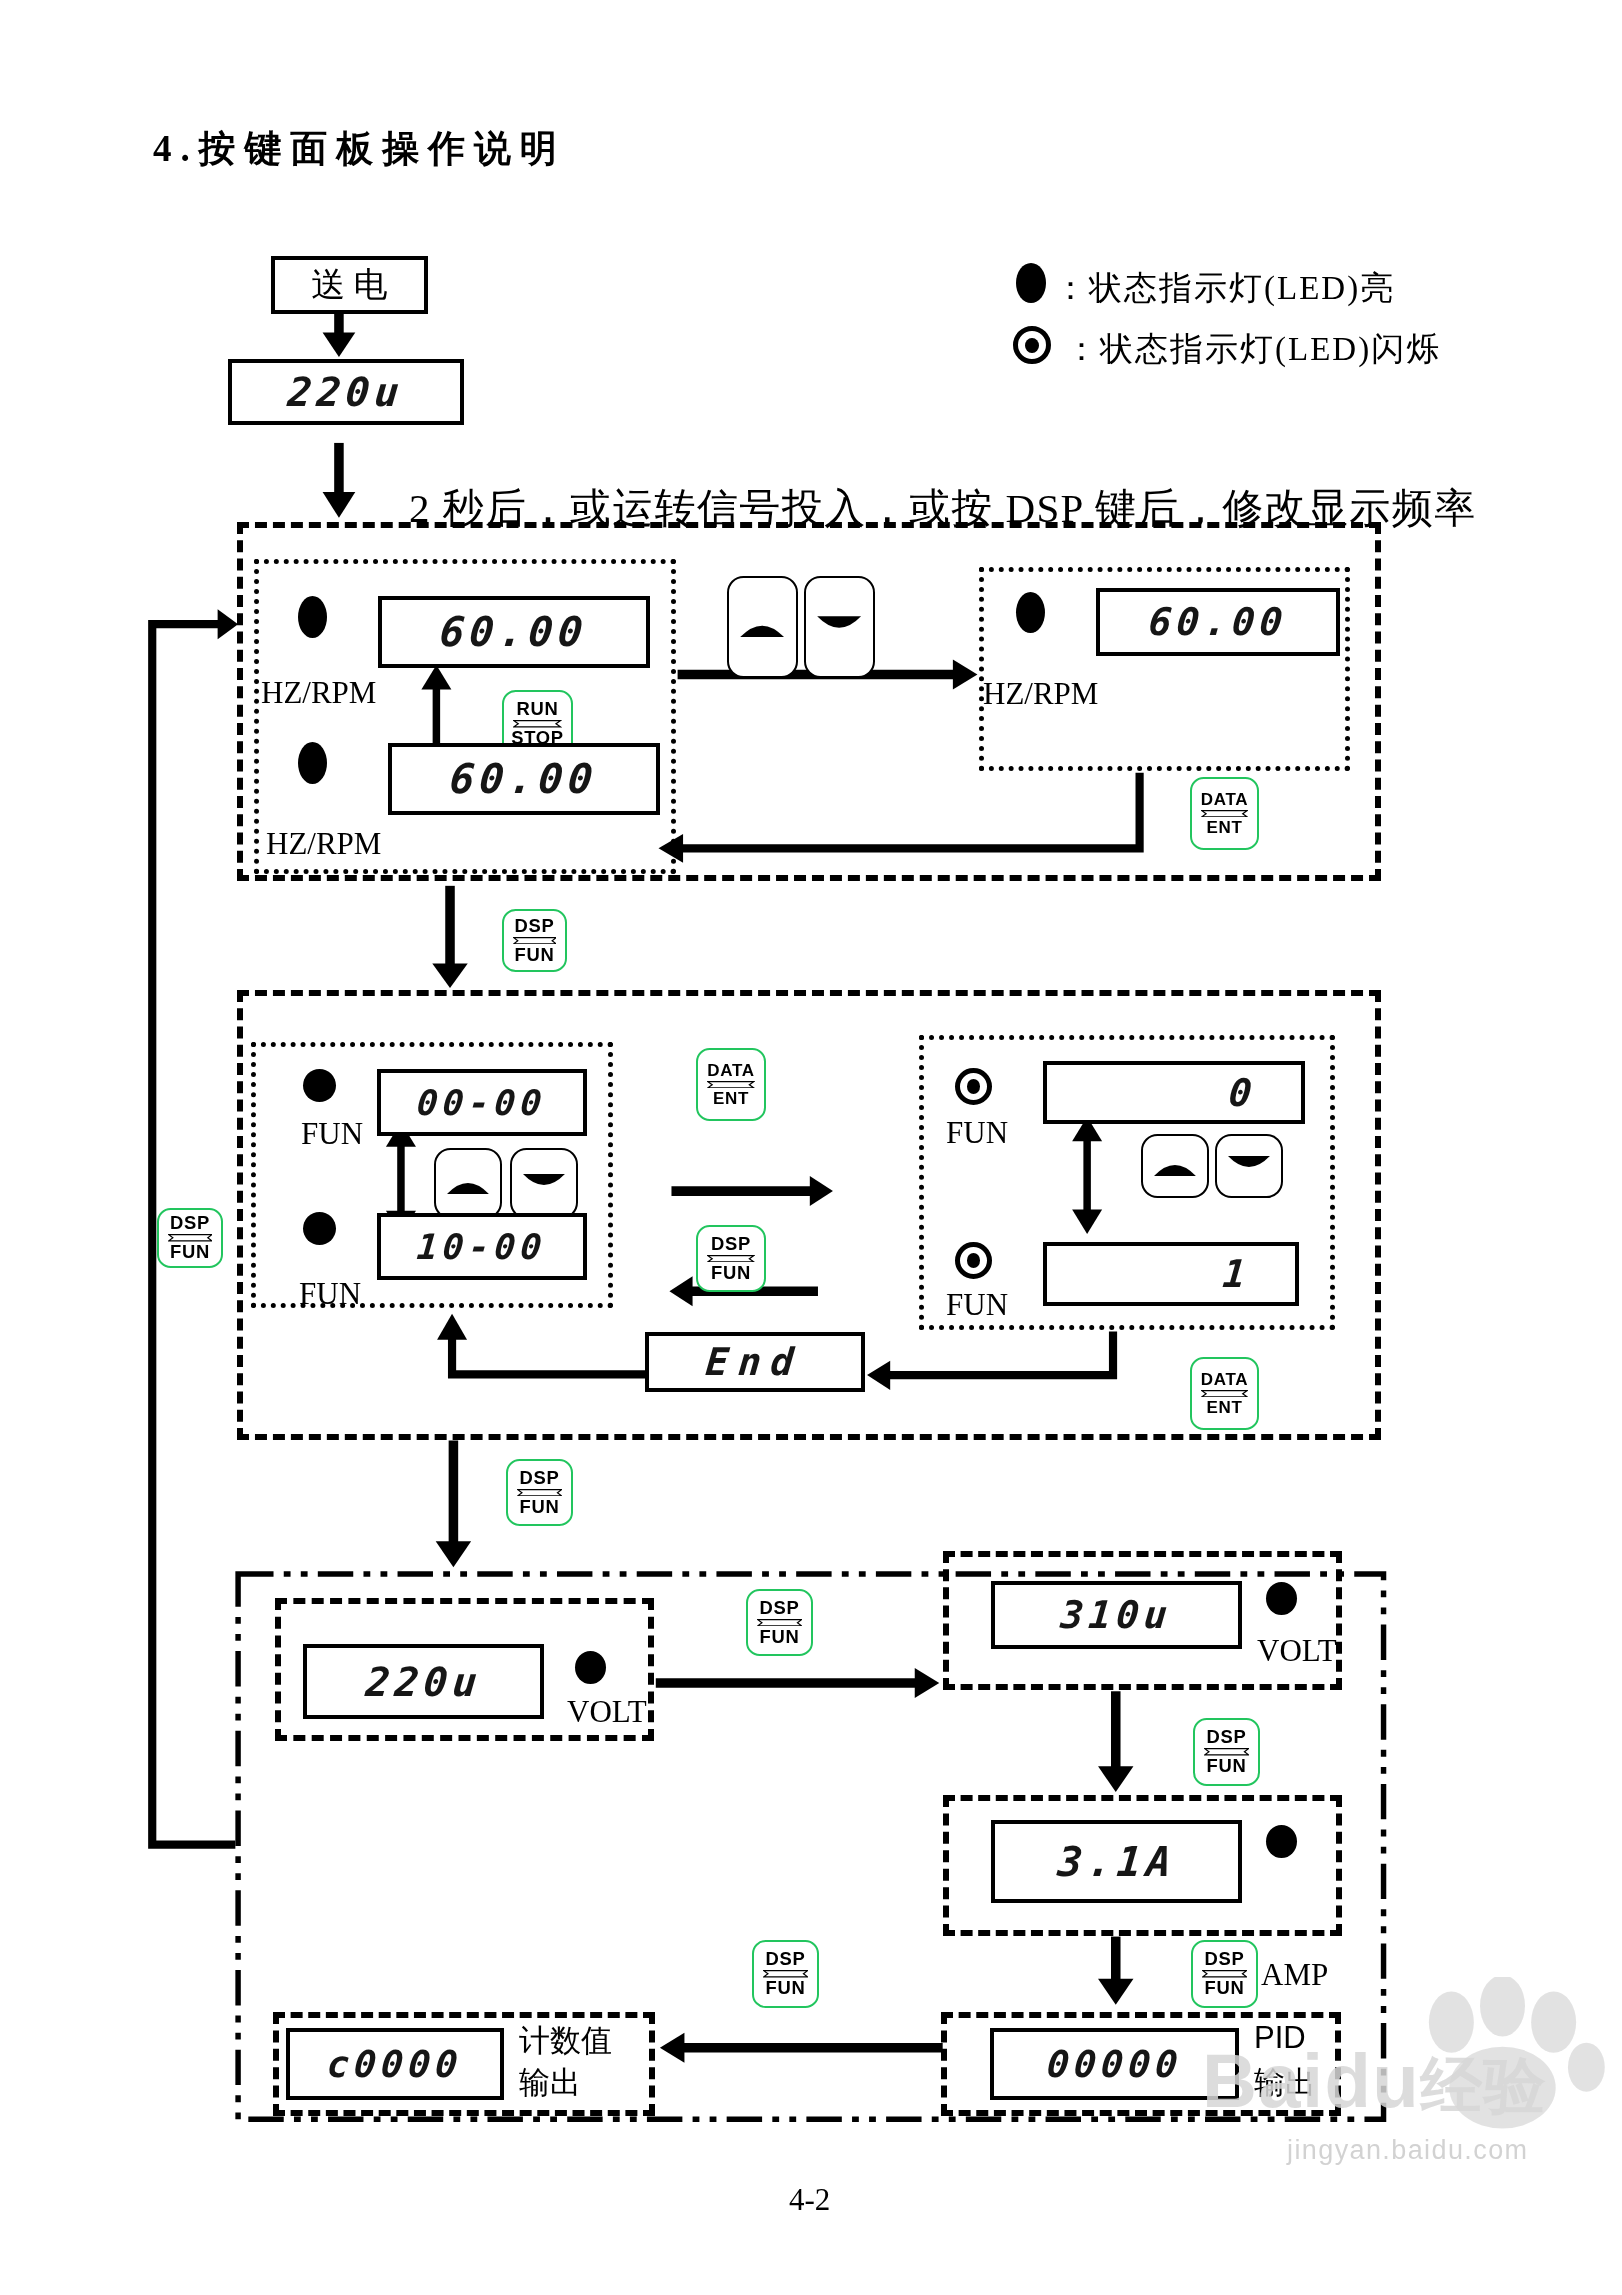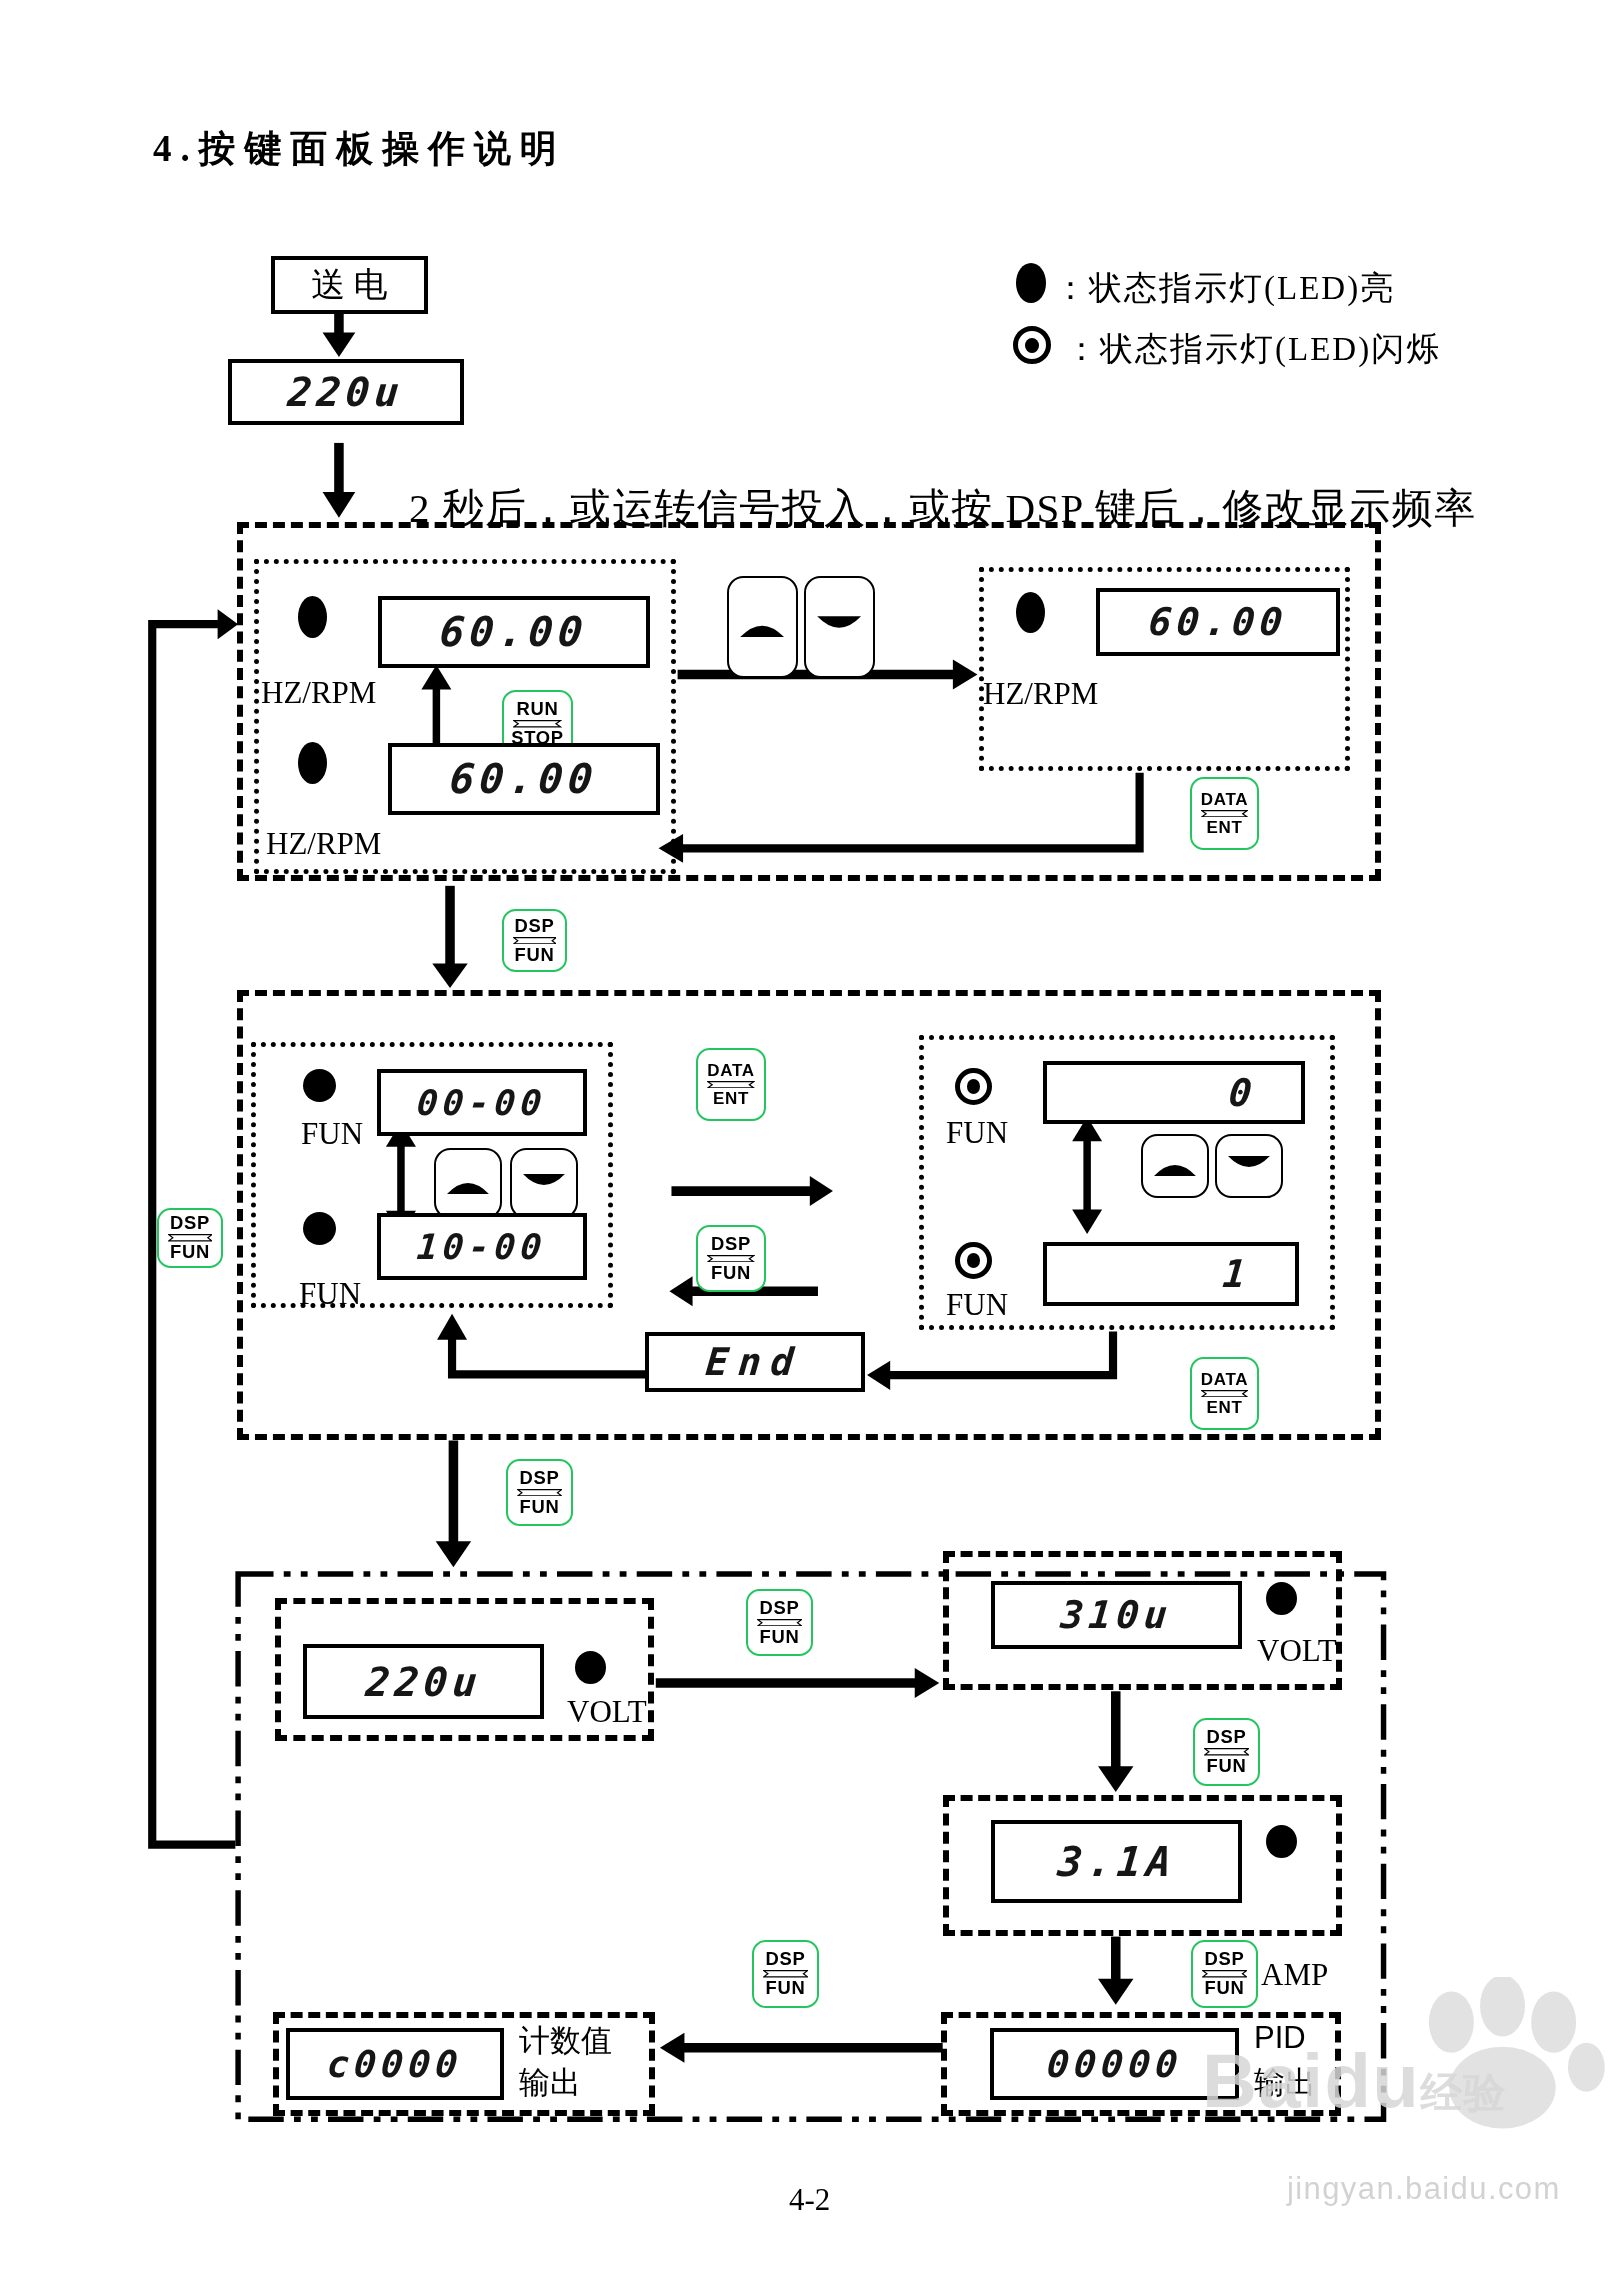--- a/index.html
+++ b/index.html
@@ -28,22 +28,22 @@
   .lbl{position:absolute;font-family:"Liberation Serif",serif;color:#000;z-index:3;white-space:nowrap;}
   .title{font-size:37px;font-weight:bold;letter-spacing:8.9px;}
   .note{font-size:41px;letter-spacing:1.4px;}
   .panel{font-size:31px;}
   .legendtxt{font-size:33px;letter-spacing:2px;}
   .power{position:absolute;border:4.1px solid #000;background:#fff;display:flex;align-items:center;justify-content:center;font-size:34px;letter-spacing:8.2px;z-index:3;box-sizing:border-box;}
   .footer{font-size:31px;}
   
   .wm{position:absolute;z-index:4;opacity:0.85;font-family:"Liberation Sans",sans-serif;color:#d7d7d7;white-space:nowrap;}
   .wm-big{font-size:76px;font-weight:bold;letter-spacing:1.4px;}
-  .wm-cn{font-size:42px;font-weight:bold;}
-  .wm-url{font-size:31px;color:#cbcbcb;letter-spacing:1.4px;margin-top:36px;}
+  .wm-cn{font-size:62px;font-weight:bold;}
+  .wm-url{font-size:27px;color:#cbcbcb;letter-spacing:1.4px;}
 </style>
 </head>
 <body>
 
 <svg id="wires" width="1623" height="2295" viewBox="0 0 2381 3368">
 
   <rect x="349" y="2310" width="1681" height="800" fill="none" stroke="#000" stroke-width="8" stroke-dasharray="52 15 10 15 10 15"></rect>
 
   <g>
     <line x1="497" y1="460" x2="497" y2="492" stroke="#000" stroke-width="14"></line>

